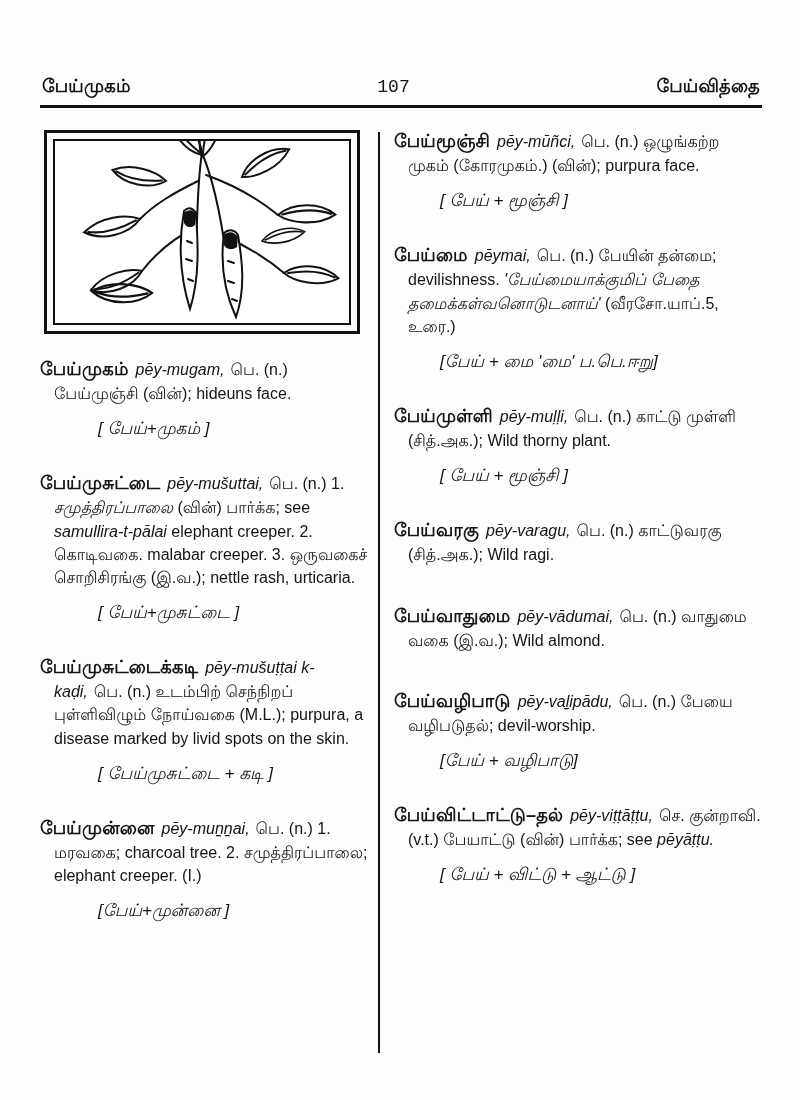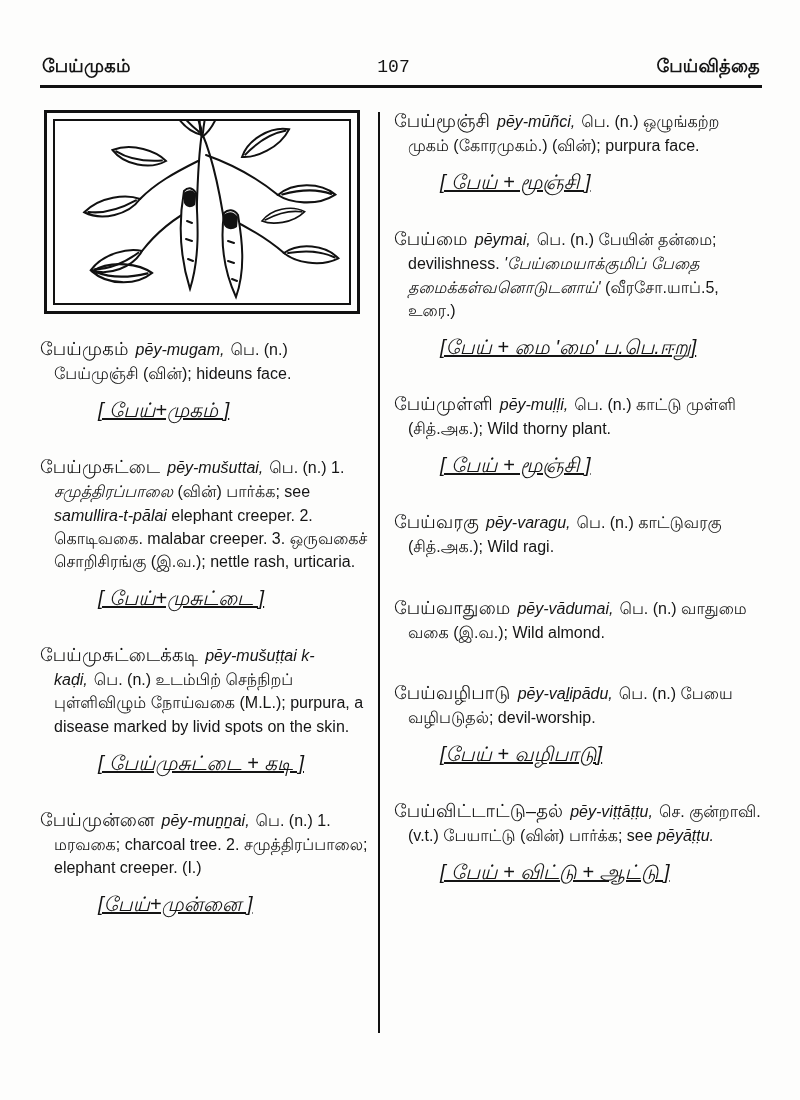--- a/index.html
+++ b/index.html
@@ -6,21 +6,21 @@
   body{
     width:800px;height:1100px;
     background:#fdfdfc;
     color:#141414;
     font-family:"Liberation Sans",sans-serif;
     overflow:hidden;
   }
   .page{
     box-sizing:border-box;
     width:800px;height:1100px;
-    padding:56px 38px 0 40px;
+    padding:76px 38px 0 40px;
   }
   
   .header{
     display:flex;align-items:baseline;justify-content:space-between;
     padding:0 2px 6px 2px;
     border-bottom:3px solid #111;
   }
   .header .hw{font-weight:bold;font-size:18px;letter-spacing:.2px;}
   .header .pageno{
     font-family:Liberation Mono, monospace;
@@ -56,27 +56,26 @@
   .entry{margin-bottom:30px;}
   .entry.no-etym{margin-bottom:36px;}
   .body{
     margin:0;
     font-size:16px;
     line-height:1.45;
     padding-left:14px;
     text-indent:-14px;
     text-align:left;
   }
-  .hwword{font-weight:normal;font-size:18px;margin-right:7px;letter-spacing:.2px;}
+  .hwword{font-weight:bold;font-size:18px;margin-right:7px;letter-spacing:.2px;}
   .translit{font-style:italic;margin-right:6px;}
   .etym{
     margin:14px 0 0 58px;
     font-style:italic;
-    font-size:20px;
-    text-decoration:underline;
+    font-size:17px;
   }
   .col-right .etym{margin-left:46px;}
   .etym:empty{display:none;}
   .bd i{font-style:italic;}
 </style>
 </head>
 <body>
 
 <div class="page">
 

